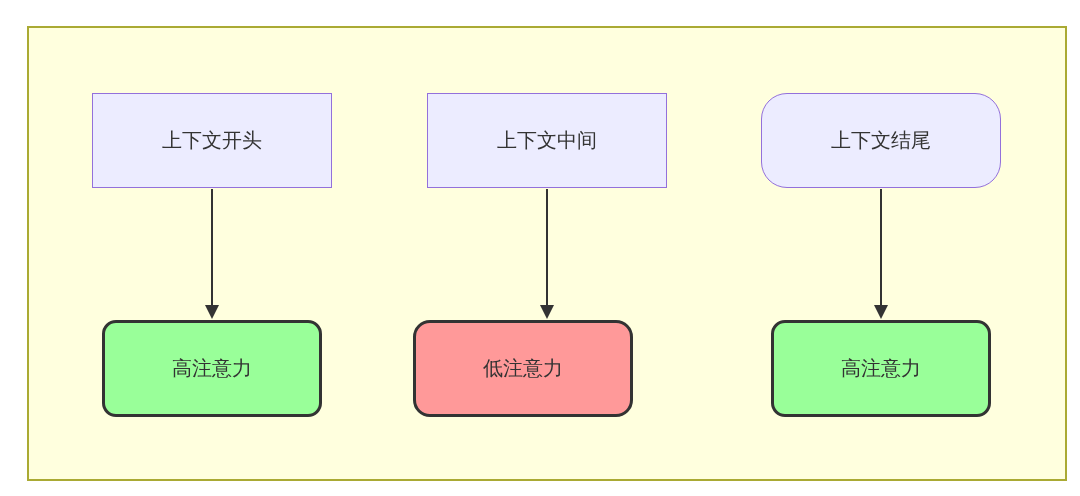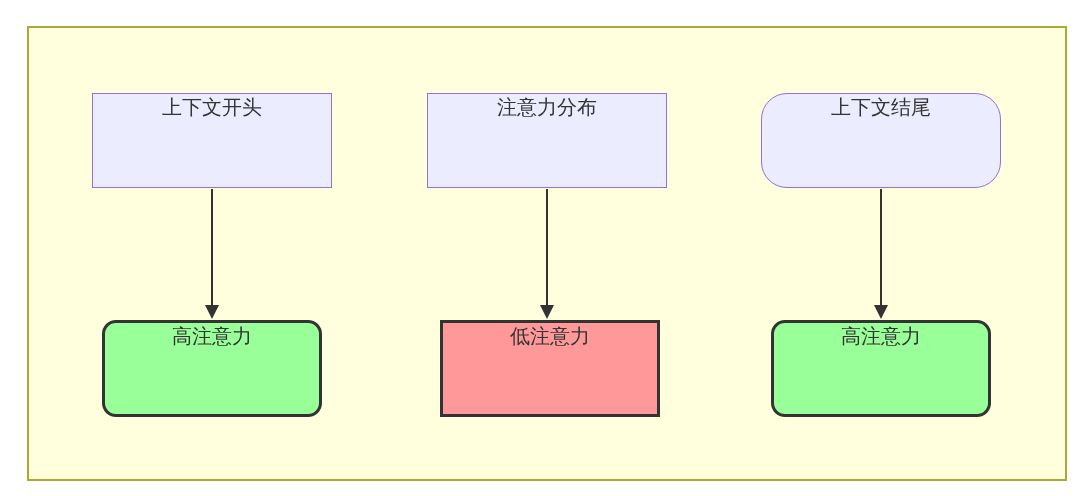--- a/index.html
+++ b/index.html
@@ -30,20 +30,21 @@
     left: 27px;
     width: 1040px;
     text-align: center;
     font-size: 21px;
     line-height: 26px;
     color: var(--text, #333333);
   }
   .node {
     position: absolute;
     display: flex;
+    align-items: center;
     justify-content: center;
     font-size: 20px;
     text-align: center;
     color: var(--text, #333333);
   }
   .source-node {
     top: 93px;
     width: 240px;
     height: 95px;
     background: var(--source-fill, #ECECFF);
@@ -54,21 +55,21 @@
     width: 220px;
     height: 97px;
     border: 3px solid var(--target-border, #333333);
   }
   .target-node.high { background: var(--high-fill, #99ff99); border-radius: 14px; }
   .target-node.low  { background: var(--low-fill, #ff9999); }
   .col-0.source-node { left: 92px; }
   .col-1.source-node { left: 427px; }
   .col-2.source-node { left: 761px; border-radius: 26px; }
   .col-0.target-node { left: 102px; }
-  .col-1.target-node { left: 440px; }
+  .col-1.target-node { left: 413px; border-radius: 17px; }
   .col-2.target-node { left: 771px; }
   svg.arrows {
     position: absolute;
     left: 0; top: 0;
     width: 1080px;
     height: 496px;
     pointer-events: none;
   }
   svg.arrows line {
     stroke: var(--arrow, #333333);
@@ -83,21 +84,21 @@
 
 <div class="canvas">
 
   <div class="frame"></div>
 
 
   <div class="node source-node col-0">
     <span>上下文开头</span>
   </div>
   <div class="node source-node col-1">
-    <span>注意力分布</span>
+    <span>上下文中间</span>
   </div>
   <div class="node source-node col-2">
     <span>上下文结尾</span>
   </div>
 
   <svg class="arrows" viewBox="0 0 1080 496" xmlns="http://www.w3.org/2000/svg">
     <g>
       <line x1="212" y1="189" x2="212" y2="307"></line>
       <polygon points="205,305 219,305 212,319"></polygon>
     </g>

